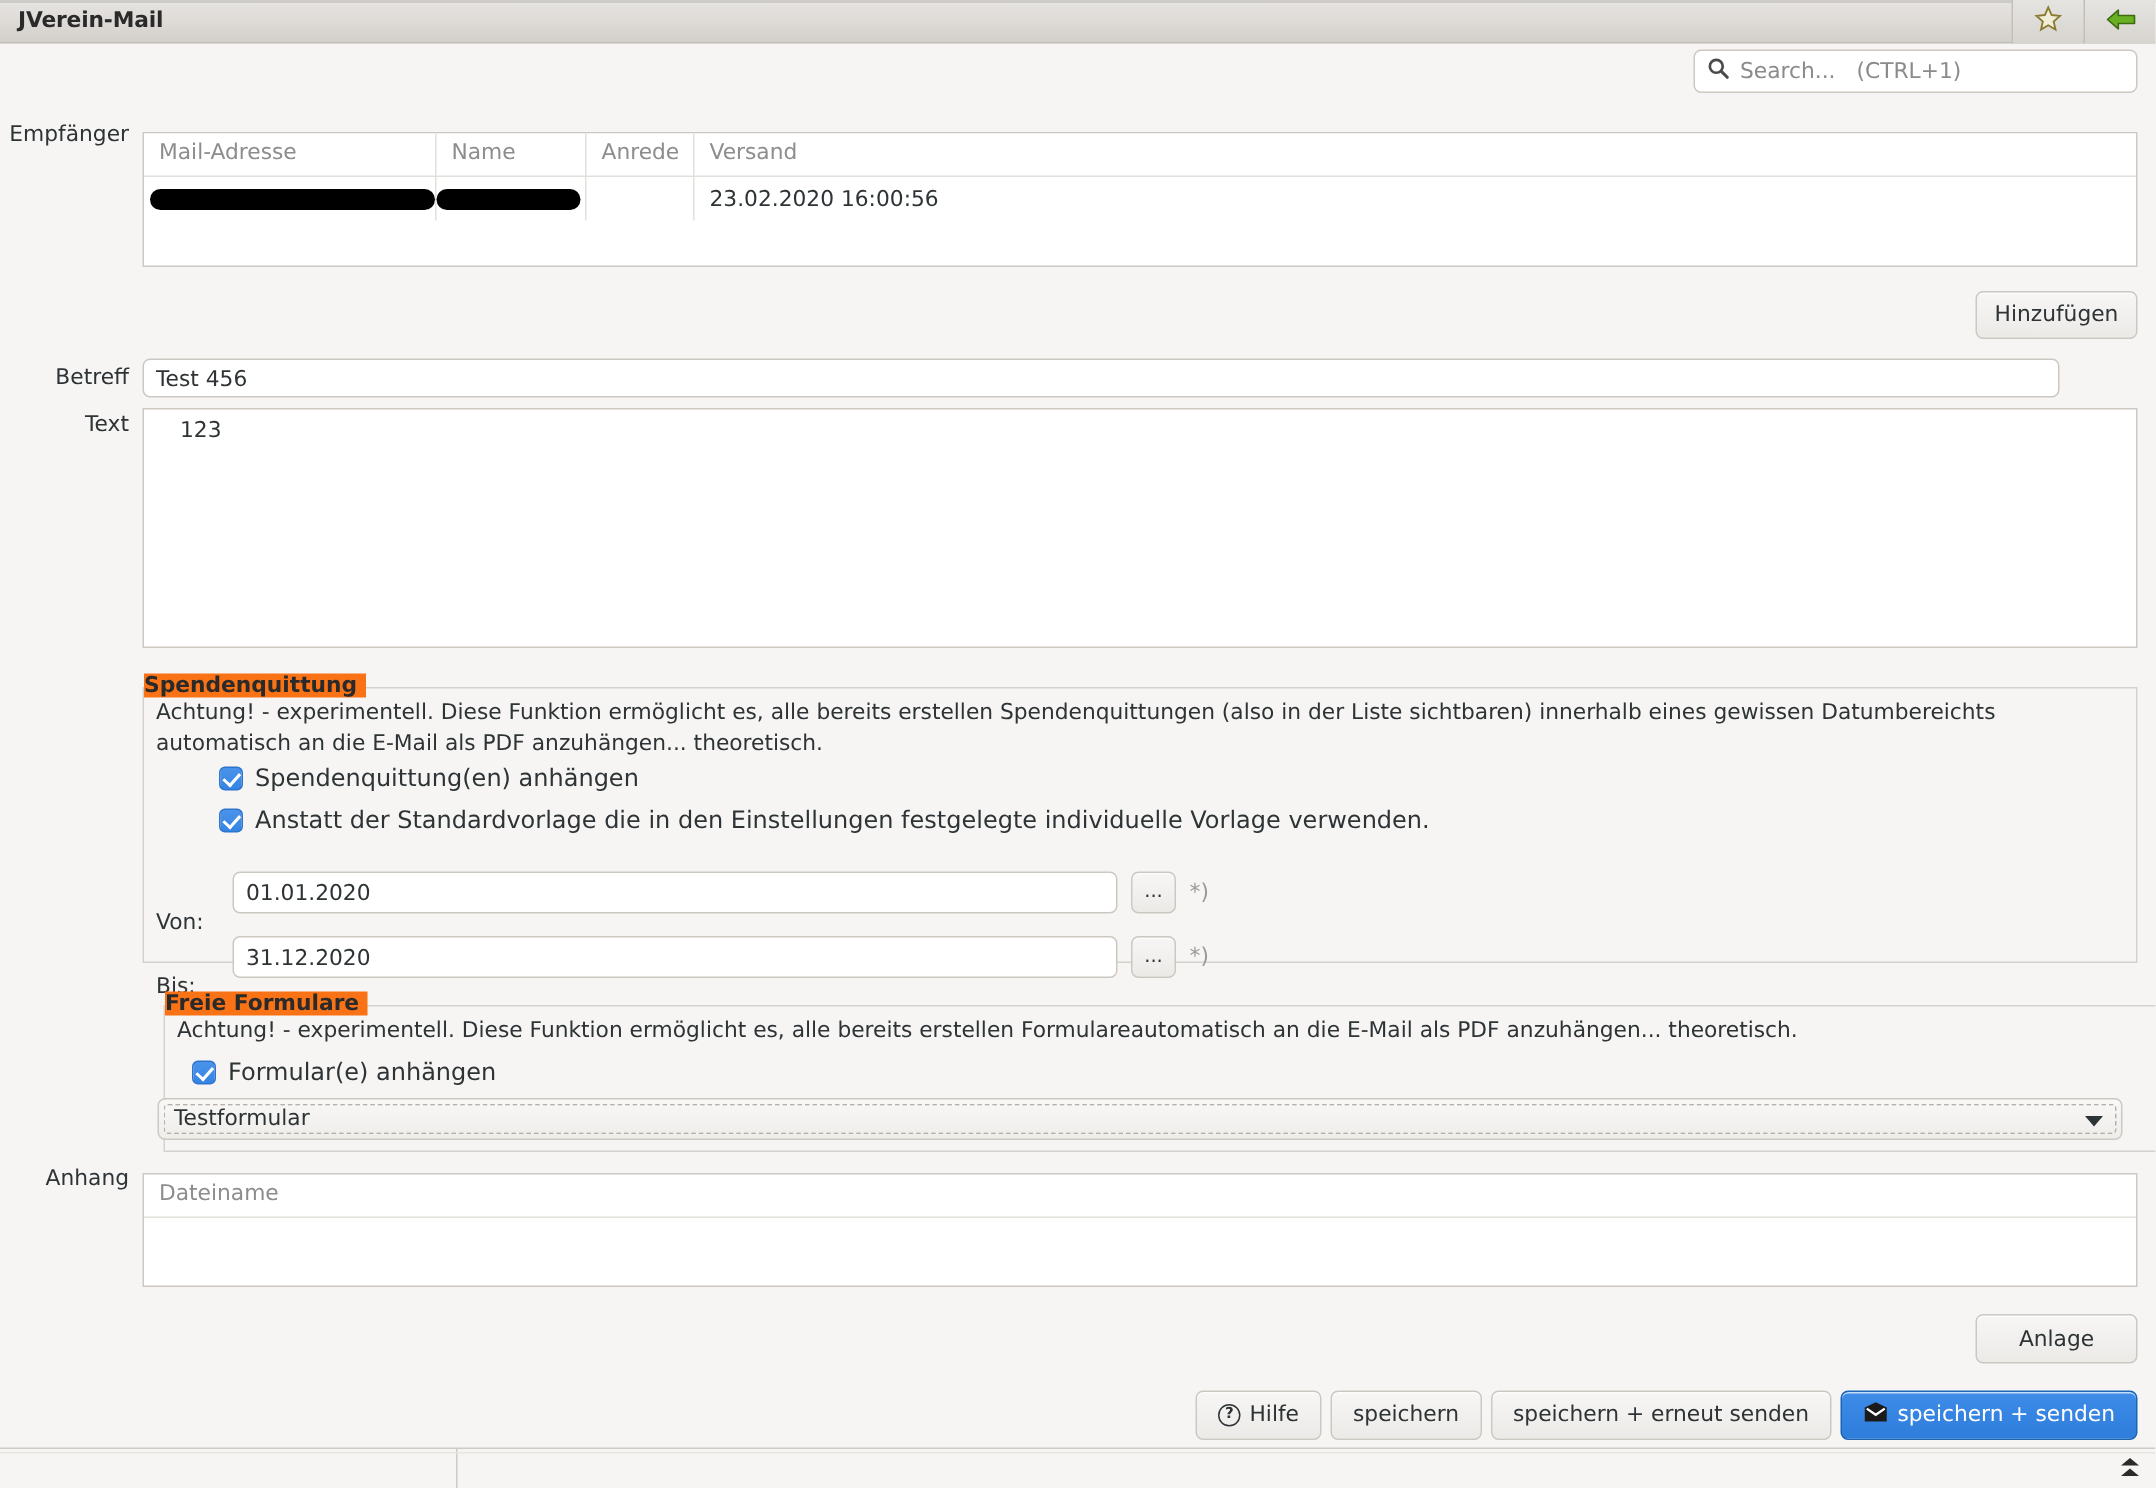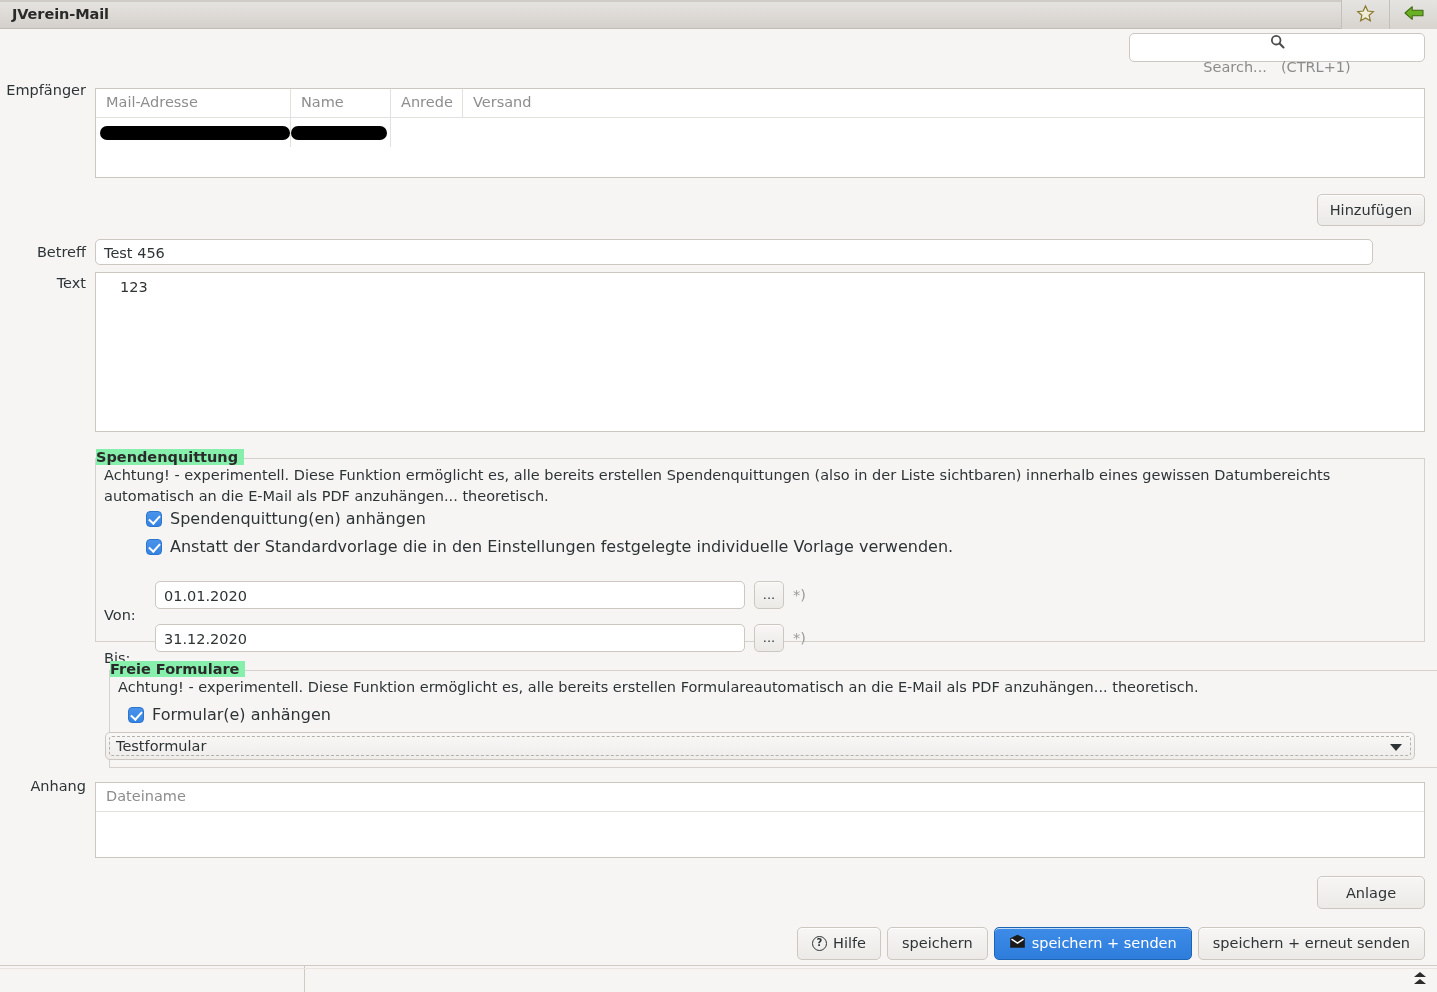--- a/index.html
+++ b/index.html
@@ -35,21 +35,21 @@
   .tb-btn {
     width: 48px; height: 29px; display: flex; align-items: center; justify-content: center;
     border-left: 1px solid #c3bfba;
     background: linear-gradient(to bottom, #e6e4e1 0%, #d7d4cf 100%);
   }
 
   
   .searchbox {
     position: absolute; right: 12px; top: 33px; width: 296px; height: 29px;
     background: #fff; border: 1px solid #cdc7c2; border-radius: 5px;
-    display: flex; align-items: center; padding: 0 8px; gap: 7px; flex-direction: column;
+    display: flex; align-items: center; padding: 0 8px; gap: 7px;
   }
   .search-ph { color: #8b8b8b; font-size: 14.5px; }
   .search-ph .kb { margin-left: 14px; }
 
   
   .row-label {
     position: absolute; font-size: 14.5px; color: #2e3436; text-align: right;
   }
   .field-box {
     position: absolute; background: #fff; border: 1px solid #cdc7c2;
@@ -109,21 +109,21 @@
     left: 95px; top: 272px; width: 1330px; height: 160px;
     padding: 4px 24px; font-size: 14.5px; line-height: 20px; color: #2e3436;
   }
 
   
   .group {
     position: absolute; border: 1px solid #d5d1cc;
     background: #f6f5f4;
   }
   .group-title {
-    position: absolute; top: -10px; left: 0px; background: #86efac;
+    position: absolute; top: -10px; left: 0px; background: #f97316;
     padding: 0 6px 0 0; font-weight: bold; font-size: 14.5px; color: #2a2a2a;
   }
   #grp-spende { left: 95px; top: 458px; width: 1330px; height: 184px; }
   #grp-formulare { left: 109px; top: 670px; width: 1330px; height: 98px; }
 
   .group-desc {
     font-size: 14.5px; color: #2e3436; line-height: 21px;
     padding: 6px 8px 0 8px;
   }
 
@@ -263,20 +263,21 @@
       <div class="c4">Versand</div>
     </div>
     <div class="emp-row">
       <div class="c1">
         <span class="redacted" style="width:190px;height:14px;margin-left:-6px;"></span>
       </div>
       <div class="c2">
         <span class="redacted" style="width:96px;height:14px;margin-left:-10px;"></span>
       </div>
       <div class="c3"></div>
+      <div class="c4">23.02.2020 16:00:56</div>
     </div>
   </div>
 
   <div class="btn" id="btn-hinzufuegen">Hinzufügen</div>
 
   <div class="row-label" id="betreff-label">Betreff</div>
   <div class="field-box" id="betreff-input">Test 456</div>
 
   <div class="row-label" id="text-label">Text</div>
   <div class="field-box" id="text-area">123</div>
@@ -331,30 +332,30 @@
   </div>
 
   <div class="btn" id="btn-anlage">Anlage</div>
 
   <div class="bottom-bar">
     <div class="btn">
       <span class="help-icon">?</span>
       <span>Hilfe</span>
     </div>
     <div class="btn">speichern</div>
+    <div class="btn">speichern + erneut senden</div>
     <div class="btn btn-primary">
       <span>
         <svg width="17" height="15" viewBox="0 0 18 16">
           <path d="M1.2 4.6 L9 0.8 L16.8 4.6 L16.8 14.6 L1.2 14.6 Z" fill="#1b1b1b"></path>
           <path d="M2.6 5.4 L9 9.8 L15.4 5.4" fill="none" stroke="#ffffff" stroke-width="1.6"></path>
         </svg>
       </span>
       <span>speichern + senden</span>
     </div>
-    <div class="btn">speichern + erneut senden</div>
   </div>
 
   <div class="statusbar">
     <div class="status-sep"></div>
     <div class="status-panel-1"></div>
     <div class="status-panel-2"></div>
     <div class="resize-grip">
       <span class="grip-tri"></span>
       <span class="grip-tri"></span>
     </div>

